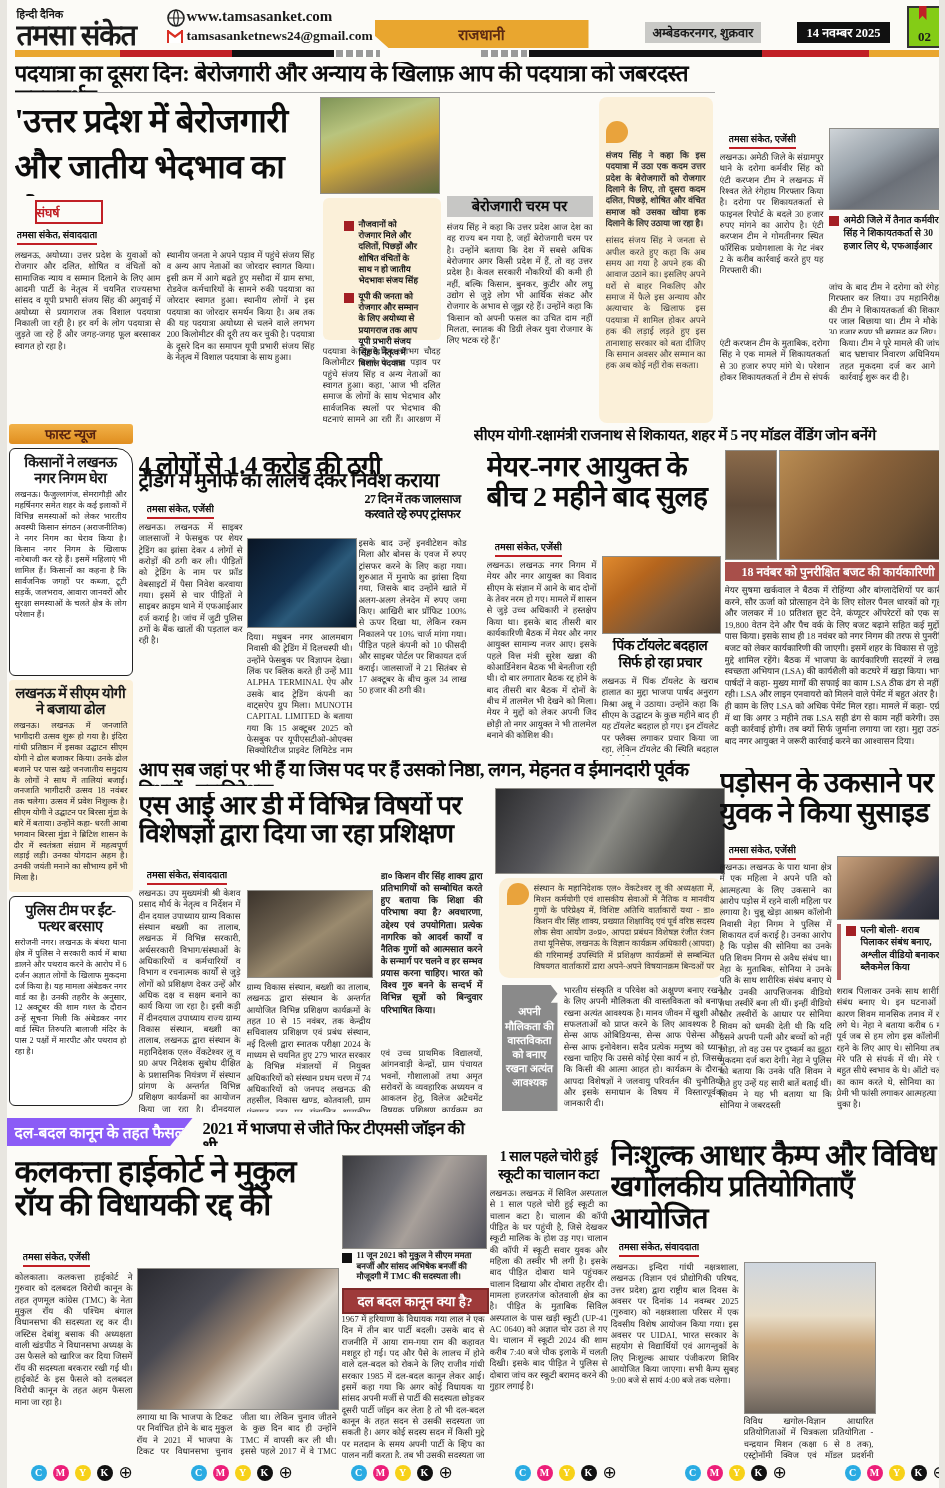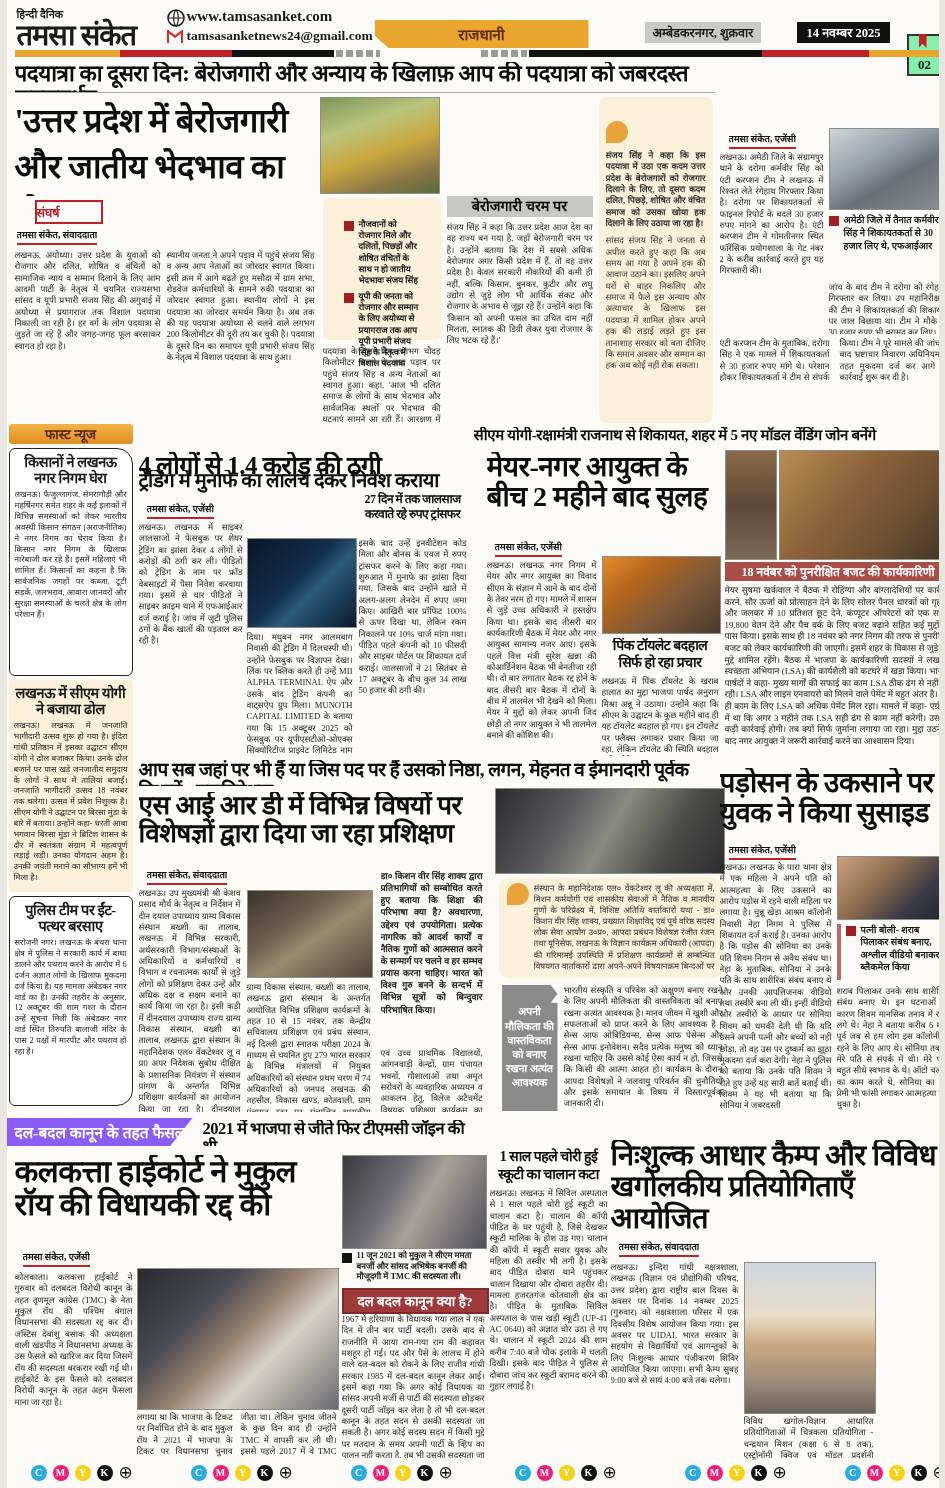--- a/index.html
+++ b/index.html
@@ -54,21 +54,21 @@
     <span style="font-weight:bold;font-size:15px;color:#5d2a12;">राजधानी</span>
   </div>
 
   <div class="abs" style="left:638px;top:22px;height:21px;background:#c9c9c6;padding:0 8px;display:flex;align-items:center;">
     <span style="font-weight:bold;font-size:12.5px;">अम्बेडकरनगर, शुक्रवार</span>
   </div>
   <div class="abs" style="left:790px;top:22px;height:21px;background:#111;color:#fff;padding:0 10px;display:flex;align-items:center;">
     <span style="font-weight:bold;font-size:12.5px;">14 नवम्बर 2025</span>
   </div>
 
-  <div class="abs" style="left:900px;top:6px;width:32px;height:38px;background:#86efac;border:2px solid #333;margin-top:28px;">
+  <div class="abs" style="left:900px;top:6px;width:32px;height:38px;background:#84cc16;border:2px solid #333;">
     <div style="position:absolute;left:10px;top:-2px;width:8px;height:14px;background:#c12026;clip-path:polygon(0 0,100% 0,100% 100%,50% 70%,0 100%);"></div>
     <div style="position:absolute;bottom:1px;width:100%;text-align:center;font-weight:bold;font-size:13px;">02</div>
   </div>
 
   <div class="abs" style="left:8px;top:50px;width:105px;height:7px;background:#e9a62f;"></div>
   <div class="abs" style="left:113px;top:50px;width:112px;height:7px;background:#c12026;"></div>
   <div class="abs" style="left:225px;top:50px;width:102px;height:7px;background:#111;"></div>
   <div class="abs" style="left:329px;top:50px;width:44px;height:7px;background:repeating-linear-gradient(90deg,#9a9a9a 0 7px,#fff 7px 10px);"></div>
   <div class="abs" style="left:474px;top:50px;width:46px;height:7px;background:repeating-linear-gradient(90deg,#9a9a9a 0 7px,#fff 7px 10px);"></div>
   <div class="abs" style="left:522px;top:50px;width:233px;height:7px;background:#111;"></div>

